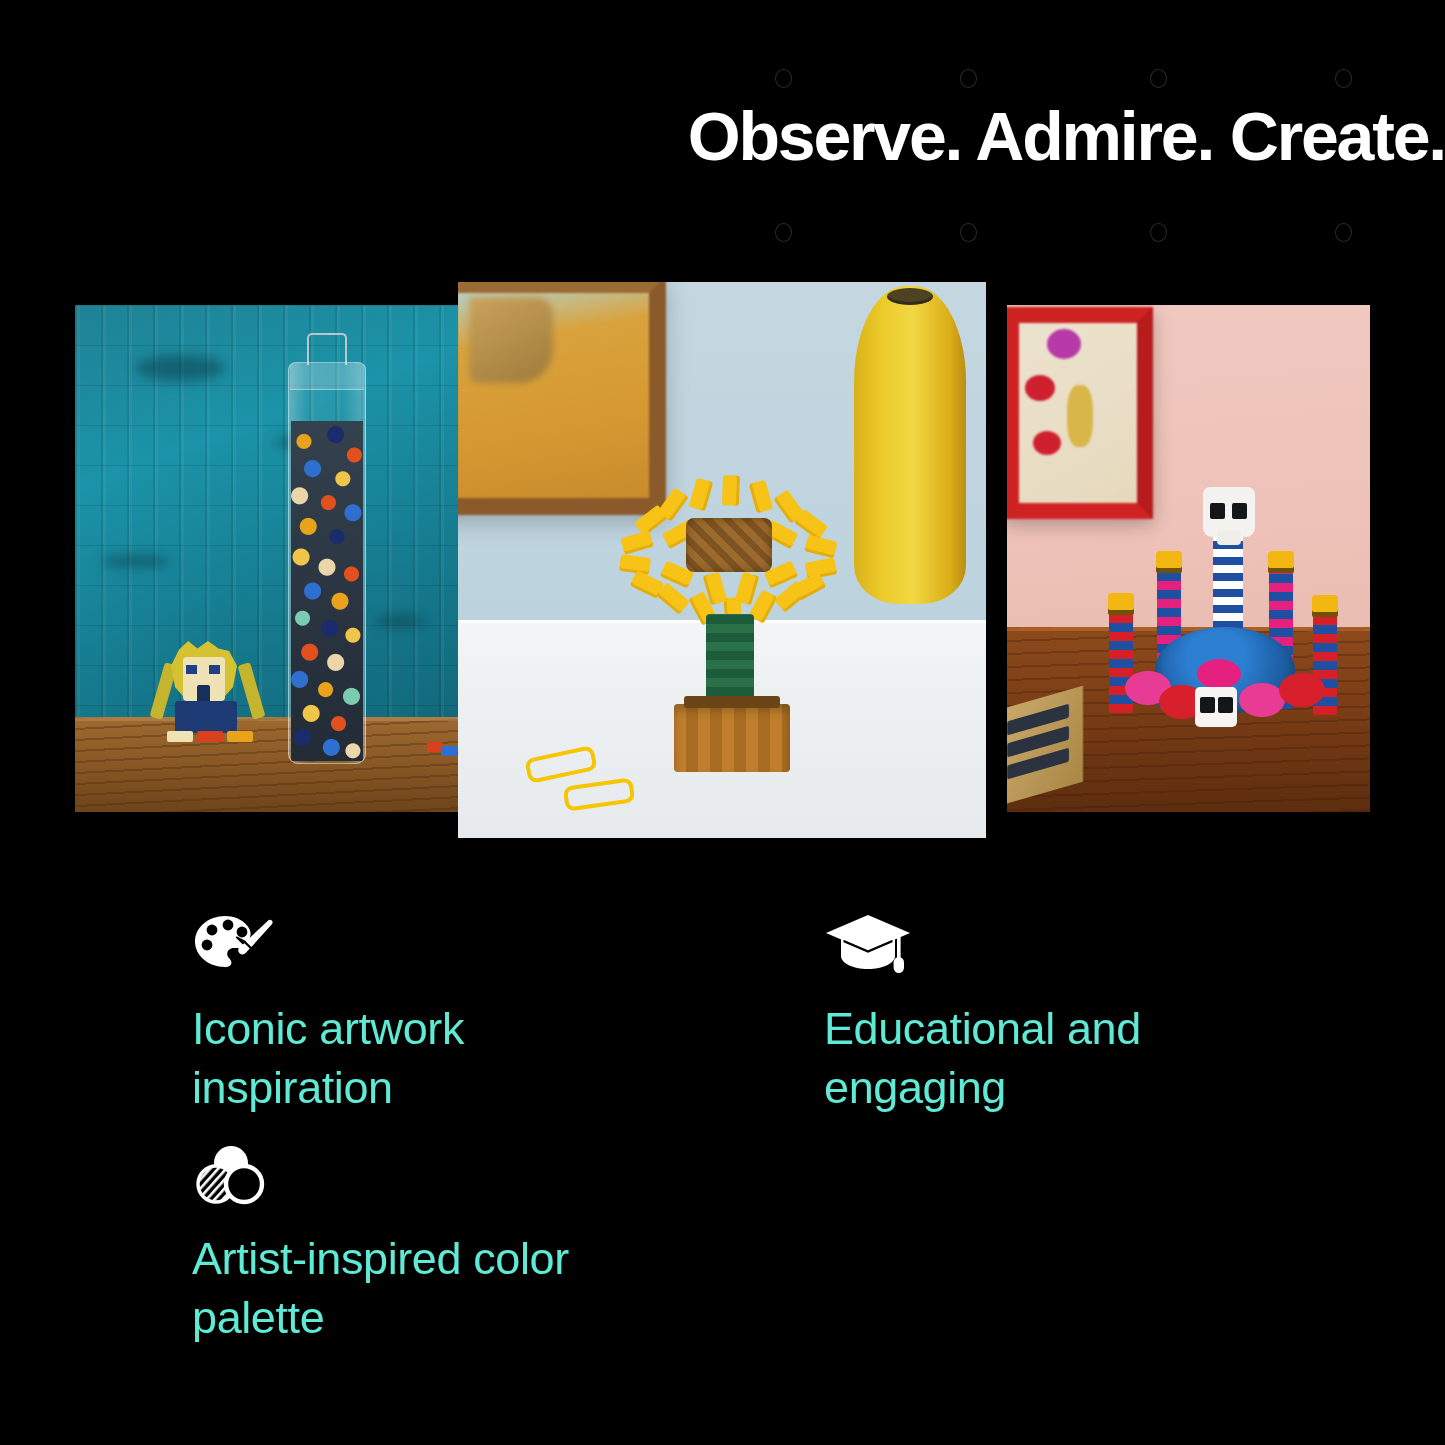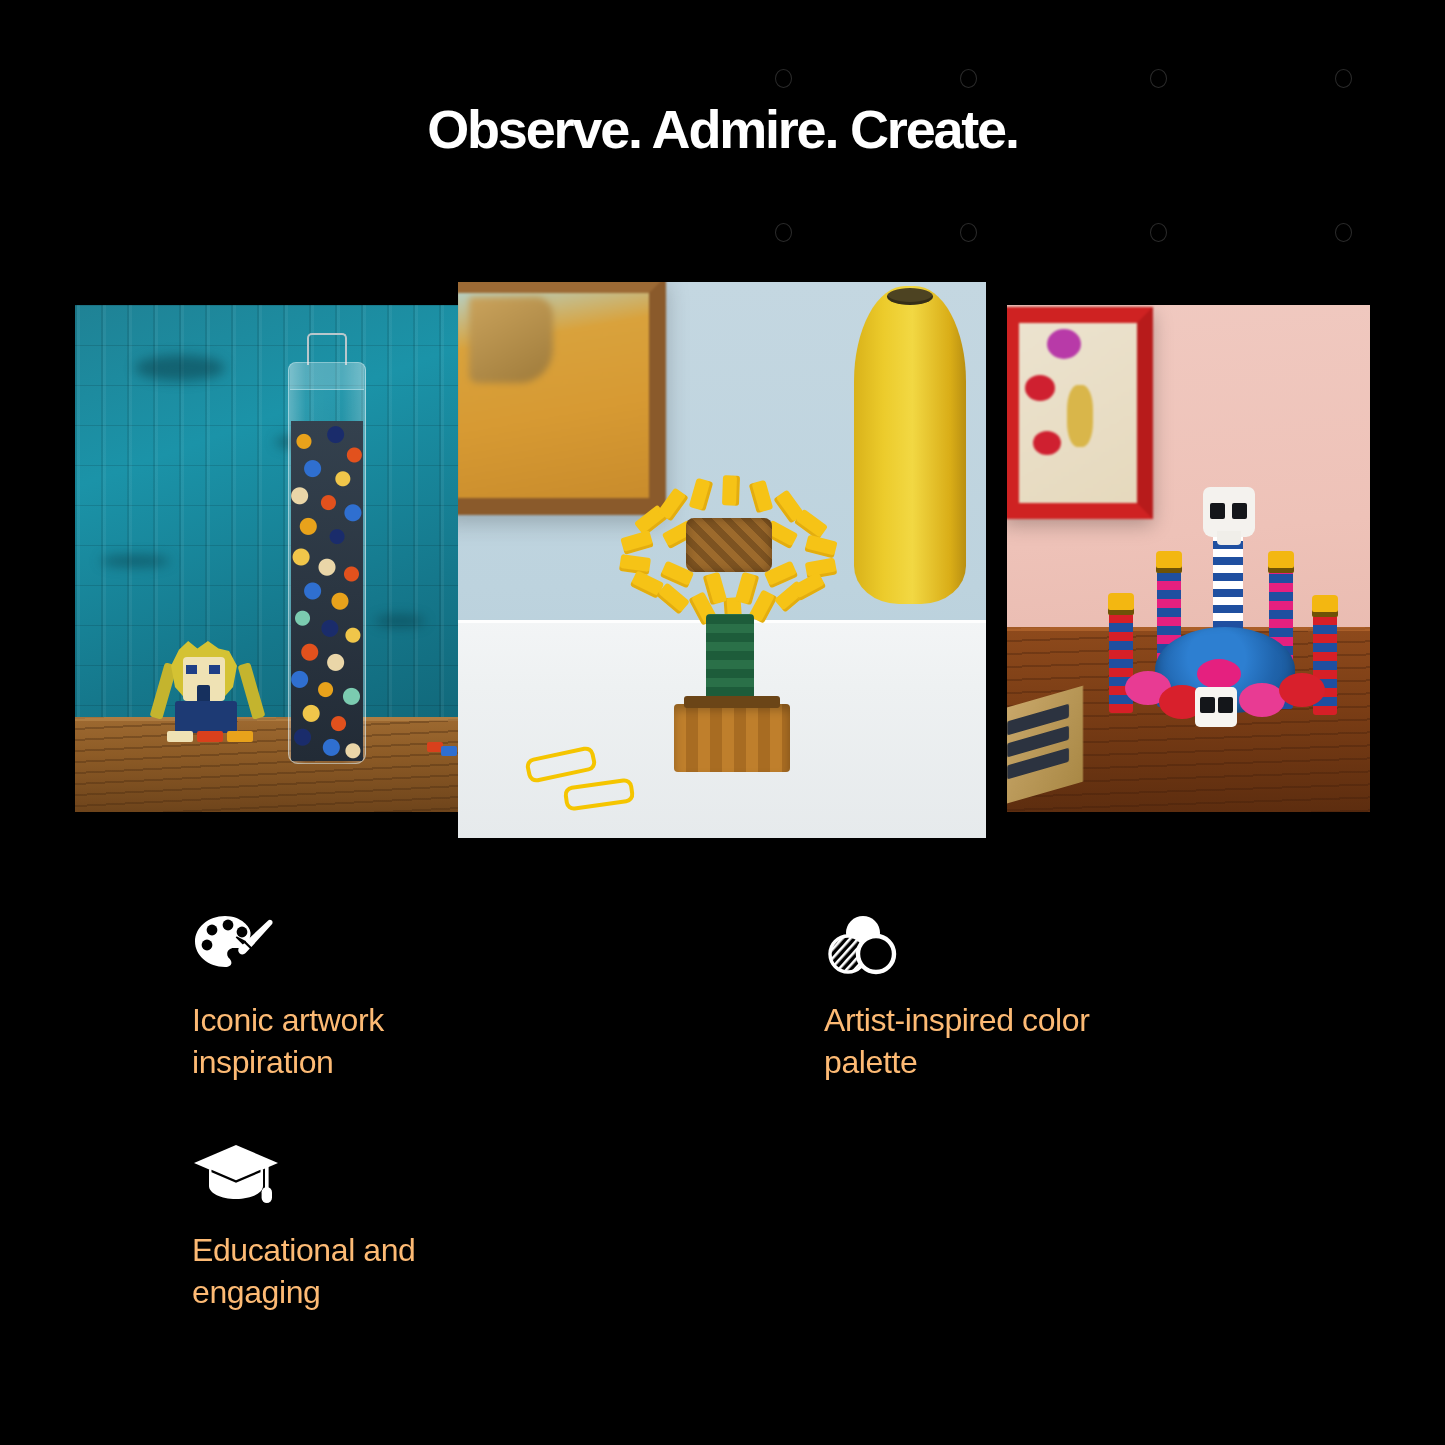--- a/index.html
+++ b/index.html
@@ -32,23 +32,23 @@
     border-radius: 50%;
     box-sizing: border-box;
   }
 
   
   .headline {
     position: absolute;
     top: 100px;
     left: 0;
     width: 1445px;
-    text-align: center;
+    text-align: right;
     color: #ffffff;
-    font-size: 54px;
+    font-size: 68px;
     font-weight: 700;
     letter-spacing: -2.2px;
     line-height: 1.08;
     white-space: nowrap;
   }
 
   
   .photos {
     position: absolute;
     top: 0; left: 0;
@@ -362,22 +362,22 @@
   }
   .feature { position: relative; }
   .feature-icon {
     height: 64px;
     display: flex;
     align-items: flex-end;
     margin-bottom: 24px;
   }
   .feature-icon svg { display: block; }
   .feature-label {
-    color: #fdba74;
-    font-size: 32px;
+    color: #5eead4;
+    font-size: 45px;
     font-weight: 400;
     line-height: 1.30;
     letter-spacing: -0.4px;
     max-width: 470px;
   }
 </style>
 </head>
 <body>
 
 <div class="dot-grid">
@@ -535,48 +535,48 @@
       </svg>
     </div>
     <div class="feature-label">
       <span>Iconic artwork</span><br>
       <span>inspiration</span>
     </div>
   </div>
 
   <div class="feature">
     <div class="feature-icon">
+      <svg width="90" height="64" viewBox="0 0 90 64" aria-hidden="true">
+        <path fill="#ffffff" d="M44 3L86 21 44 39 2 21 44 3z"></path>
+        <path fill="#ffffff" d="M17 27v17c0 7.2 12.1 13 27 13s27-5.8 27-13V27L44 39 17 27z"></path>
+        <path fill="#000000" d="M19.5 27.8L44 38.2l24.5-10.4v2.4L44 40.7 19.5 30.2v-2.4z"></path>
+        <rect x="73" y="22" width="3.6" height="26" fill="#ffffff"></rect>
+        <rect x="69.6" y="45" width="10.4" height="16" rx="5.2" fill="#ffffff"></rect>
+      </svg>
+    </div>
+    <div class="feature-label">
+      <span>Educational and</span><br>
+      <span>engaging</span>
+    </div>
+  </div>
+
+  <div class="feature">
+    <div class="feature-icon">
       <svg width="78" height="64" viewBox="0 0 78 64" aria-hidden="true">
         <defs>
           <pattern id="hatch" width="6" height="6" patternUnits="userSpaceOnUse" patternTransform="rotate(42)">
             <rect width="6" height="6" fill="#000000"></rect>
             <rect width="2.6" height="6" fill="#ffffff"></rect>
           </pattern>
         </defs>
         <circle cx="39" cy="21" r="17" fill="#ffffff"></circle>
         <circle cx="24" cy="42" r="18" fill="url(#hatch)" stroke="#ffffff" stroke-width="3.4"></circle>
         <circle cx="52" cy="42" r="18" fill="#000000" stroke="#ffffff" stroke-width="4.4"></circle>
       </svg>
     </div>
     <div class="feature-label">
       <span>Artist-inspired color</span><br>
       <span>palette</span>
     </div>
   </div>
 
-  <div class="feature">
-    <div class="feature-icon">
-      <svg width="90" height="64" viewBox="0 0 90 64" aria-hidden="true">
-        <path fill="#ffffff" d="M44 3L86 21 44 39 2 21 44 3z"></path>
-        <path fill="#ffffff" d="M17 27v17c0 7.2 12.1 13 27 13s27-5.8 27-13V27L44 39 17 27z"></path>
-        <path fill="#000000" d="M19.5 27.8L44 38.2l24.5-10.4v2.4L44 40.7 19.5 30.2v-2.4z"></path>
-        <rect x="73" y="22" width="3.6" height="26" fill="#ffffff"></rect>
-        <rect x="69.6" y="45" width="10.4" height="16" rx="5.2" fill="#ffffff"></rect>
-      </svg>
-    </div>
-    <div class="feature-label">
-      <span>Educational and</span><br>
-      <span>engaging</span>
-    </div>
-  </div>
-
 
 </div>
 
 </body></html>

